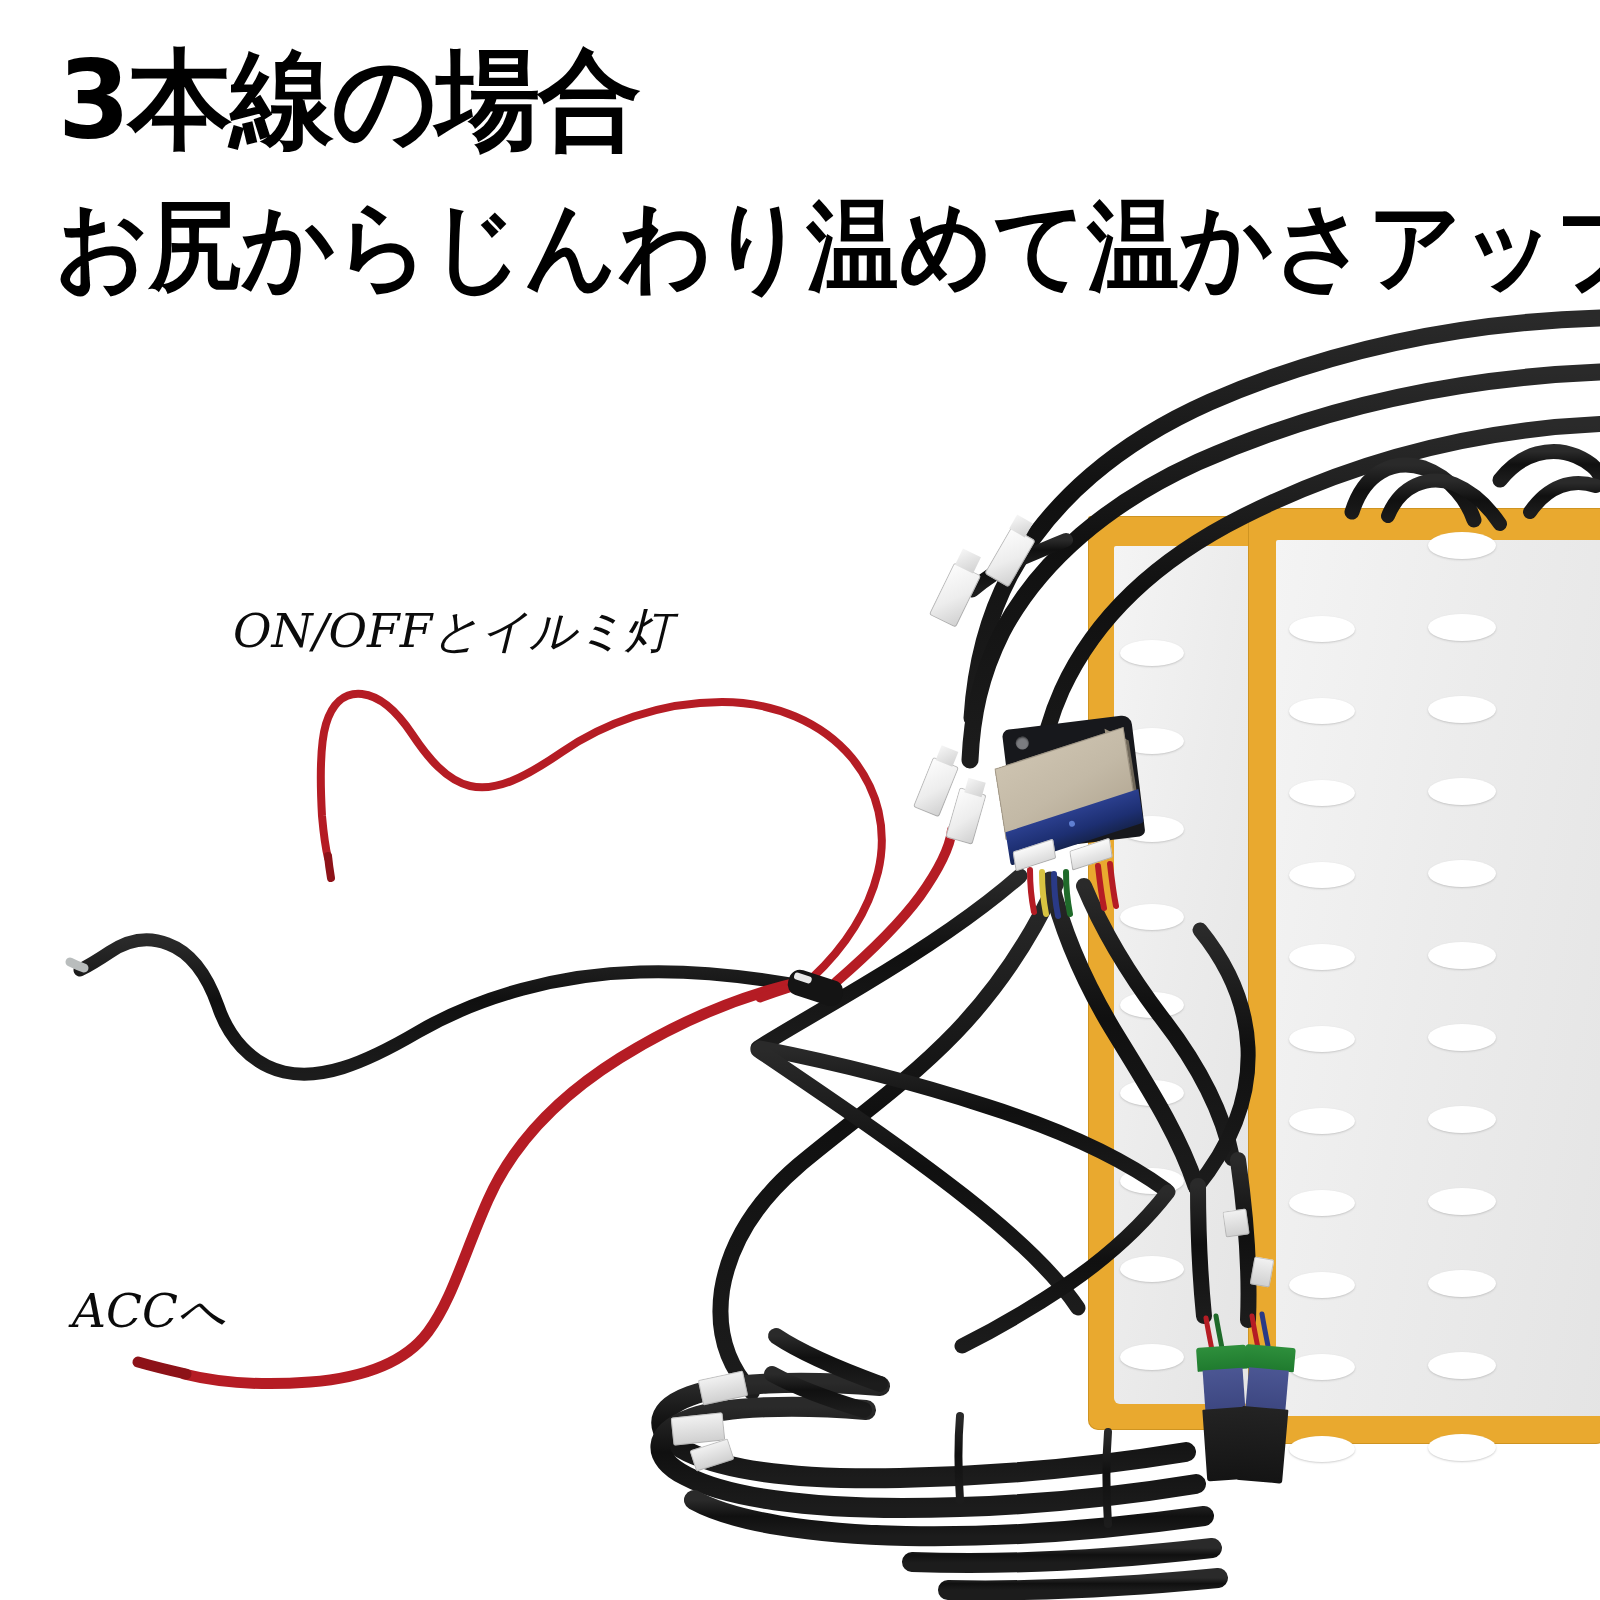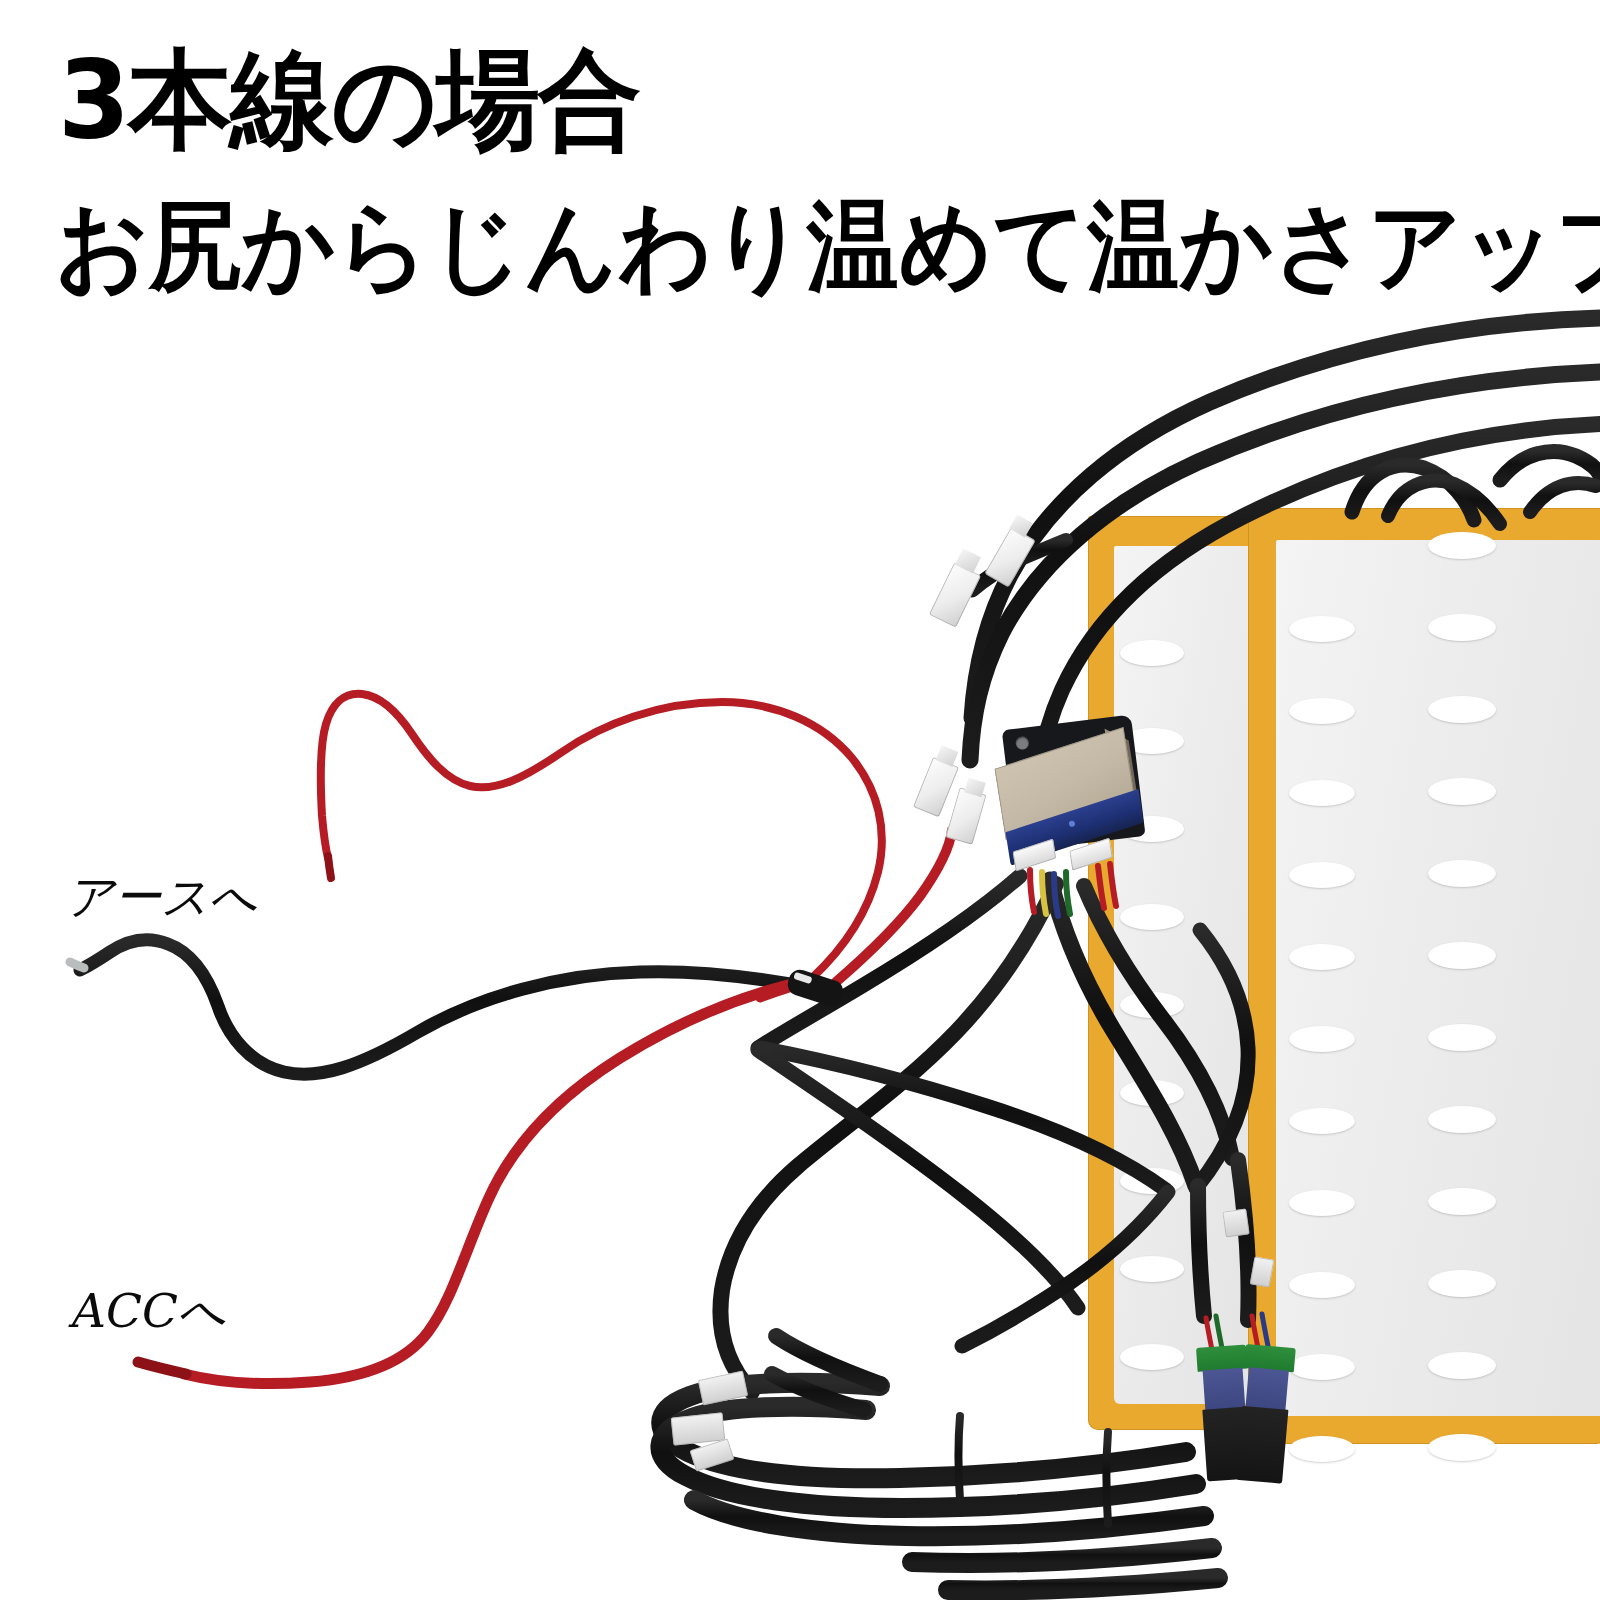--- a/index.html
+++ b/index.html
@@ -436,18 +436,18 @@
 
     <div class="clip-white" style="left:700px; top:1375px; width:46px; height:26px; transform:rotate(-12deg);"></div>
     <div class="clip-white" style="left:672px; top:1415px; width:52px; height:28px; transform:rotate(-6deg);"></div>
     <div class="clip-white" style="left:692px; top:1444px; width:40px; height:22px; transform:rotate(-18deg);"></div>
   </div>
 
   <div id="headline-title">3本線の場合</div>
 
   <div id="headline-subtitle">お尻からじんわり温めて温かさアップ</div>
 
-
-  <div class="annot" id="annot-ground">アースへ</div>
+  <div class="annot" id="annot-switch">ON/OFFとイルミ灯</div>
+
 
   <div class="annot" id="annot-acc">ACCへ</div>
 
 </div>
 
 </body></html>

